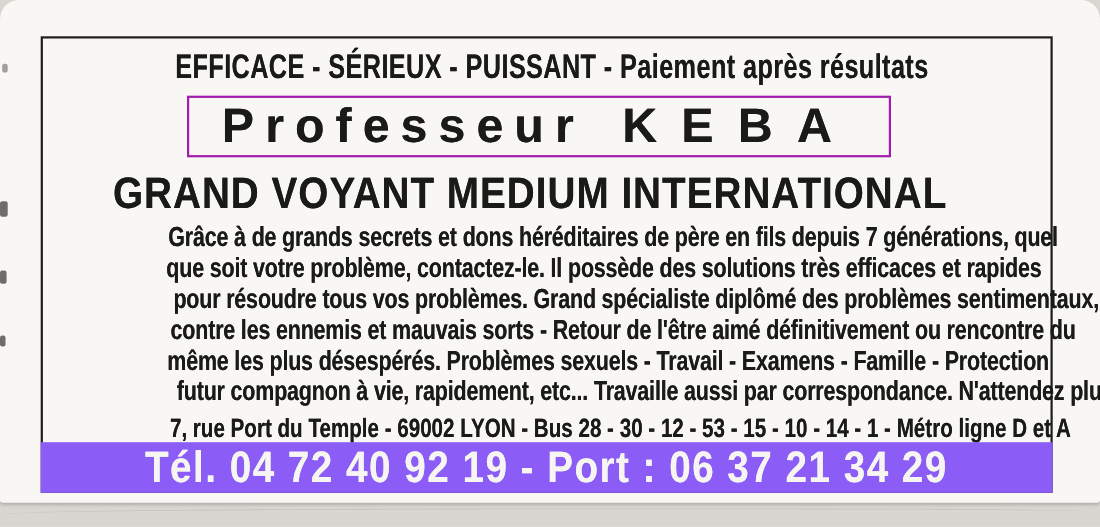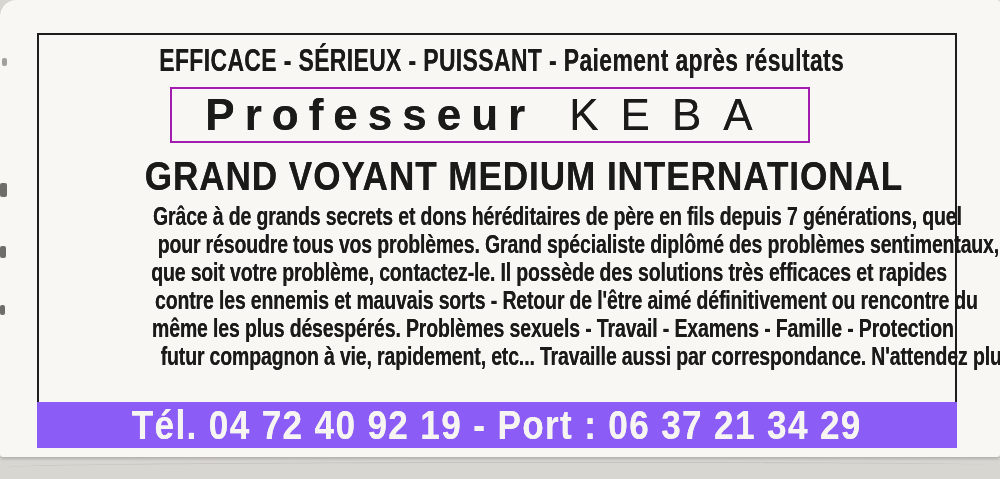--- a/index.html
+++ b/index.html
@@ -2,21 +2,21 @@
 <html><head>
 <meta charset="utf-8">
 <style>
   html,body{margin:0;padding:0;}
   body{
     width:1000px;height:479px;
     background:#d8d6d1;
     font-family:"Liberation Sans", sans-serif;
     -webkit-font-smoothing:antialiased;
   }
-  .stage{position:relative;width:1000px;height:479px;overflow:hidden;}
+  .stage{position:relative;width:1000px;height:479px;overflow:hidden;border-radius:17px;}
   .paper{
     position:absolute;left:0;top:0;width:1000px;height:457px;
     background:#f8f7f3;
     border-radius:16px 3px 3px 3px;
     box-shadow:0 2px 3px rgba(0,0,0,.18);
   }
   .paper-bottom-line{
     position:absolute;left:8px;top:462px;width:975px;height:8px;
     border-top:1px solid #b9b7b1;
     border-radius:60% 40% 50% 45%/6px 3px 5px 4px;
@@ -44,25 +44,25 @@
     font-size:31px;font-weight:bold;letter-spacing:.5px;
   }
 
   .title-box{
     position:absolute;left:131px;top:52px;width:640px;height:56px;
     border:2px solid #a21caf;box-sizing:border-box;
     display:flex;align-items:center;justify-content:center;gap:34px;
     background:#f8f7f3;
   }
   .title-word1{font-size:44px;font-weight:bold;letter-spacing:10px;white-space:nowrap;}
-  .title-word2{font-size:44px;font-weight:normal;letter-spacing:22px;white-space:nowrap;}
+  .title-word2{font-size:44px;font-weight:bold;letter-spacing:22px;white-space:nowrap;}
 
   .subtitle{
-    position:absolute;left:0;top:119px;width:100%;height:44px;line-height:44px;
-    text-align:right;white-space:nowrap;
+    position:absolute;left:12px;top:119px;width:100%;height:44px;line-height:44px;
+    text-align:left;white-space:nowrap;
   }
   .subtitle .squeeze{
     display:inline-block;transform:scaleX(.88);transform-origin:center;
     font-size:40px;font-weight:bold;letter-spacing:1px;
   }
 
   .body-text{position:absolute;left:0;top:167px;width:100%;}
   .body-line{
     width:100%;height:28px;line-height:28px;text-align:left;white-space:nowrap;
   }
@@ -112,26 +112,29 @@
       <span class="title-word1 ink">Professeur</span>
       <span class="title-word2 ink">KEBA</span>
     </div>
 
     <div class="subtitle ink">
       <span class="squeeze">GRAND VOYANT MEDIUM INTERNATIONAL</span>
     </div>
 
     <div class="body-text">
       <div class="body-line ink"><span class="squeeze">Grâce à de grands secrets et dons héréditaires de père en fils depuis 7 générations, quel</span></div>
+      <div class="body-line ink"><span class="squeeze">que soit votre problème, contactez-le. Il possède des solutions très efficaces et rapides</span></div>
       <div class="body-line ink"><span class="squeeze">pour résoudre tous vos problèmes. Grand spécialiste diplômé des problèmes sentimentaux,</span></div>
-      <div class="body-line ink"><span class="squeeze">que soit votre problème, contactez-le. Il possède des solutions très efficaces et rapides</span></div>
       <div class="body-line ink"><span class="squeeze">contre les ennemis et mauvais sorts - Retour de l'être aimé définitivement ou rencontre du</span></div>
       <div class="body-line ink"><span class="squeeze">même les plus désespérés. Problèmes sexuels - Travail - Examens - Famille - Protection</span></div>
       <div class="body-line ink"><span class="squeeze">futur compagnon à vie, rapidement, etc... Travaille aussi par correspondance. N'attendez plus !</span></div>
     </div>
 
+    <div class="address ink">
+      <span class="squeeze">7, rue Port du Temple - 69002 LYON - Bus 28 - 30 - 12 - 53 - 15 - 10 - 14 - 1 - Métro ligne D et A</span>
+    </div>
 
     <div class="phone-bar">
       <span class="squeeze">Tél. 04 72 40 92 19 - Port : 06 37 21 34 29</span>
     </div>
 
   </div>
 </div>
 
 </body></html>

